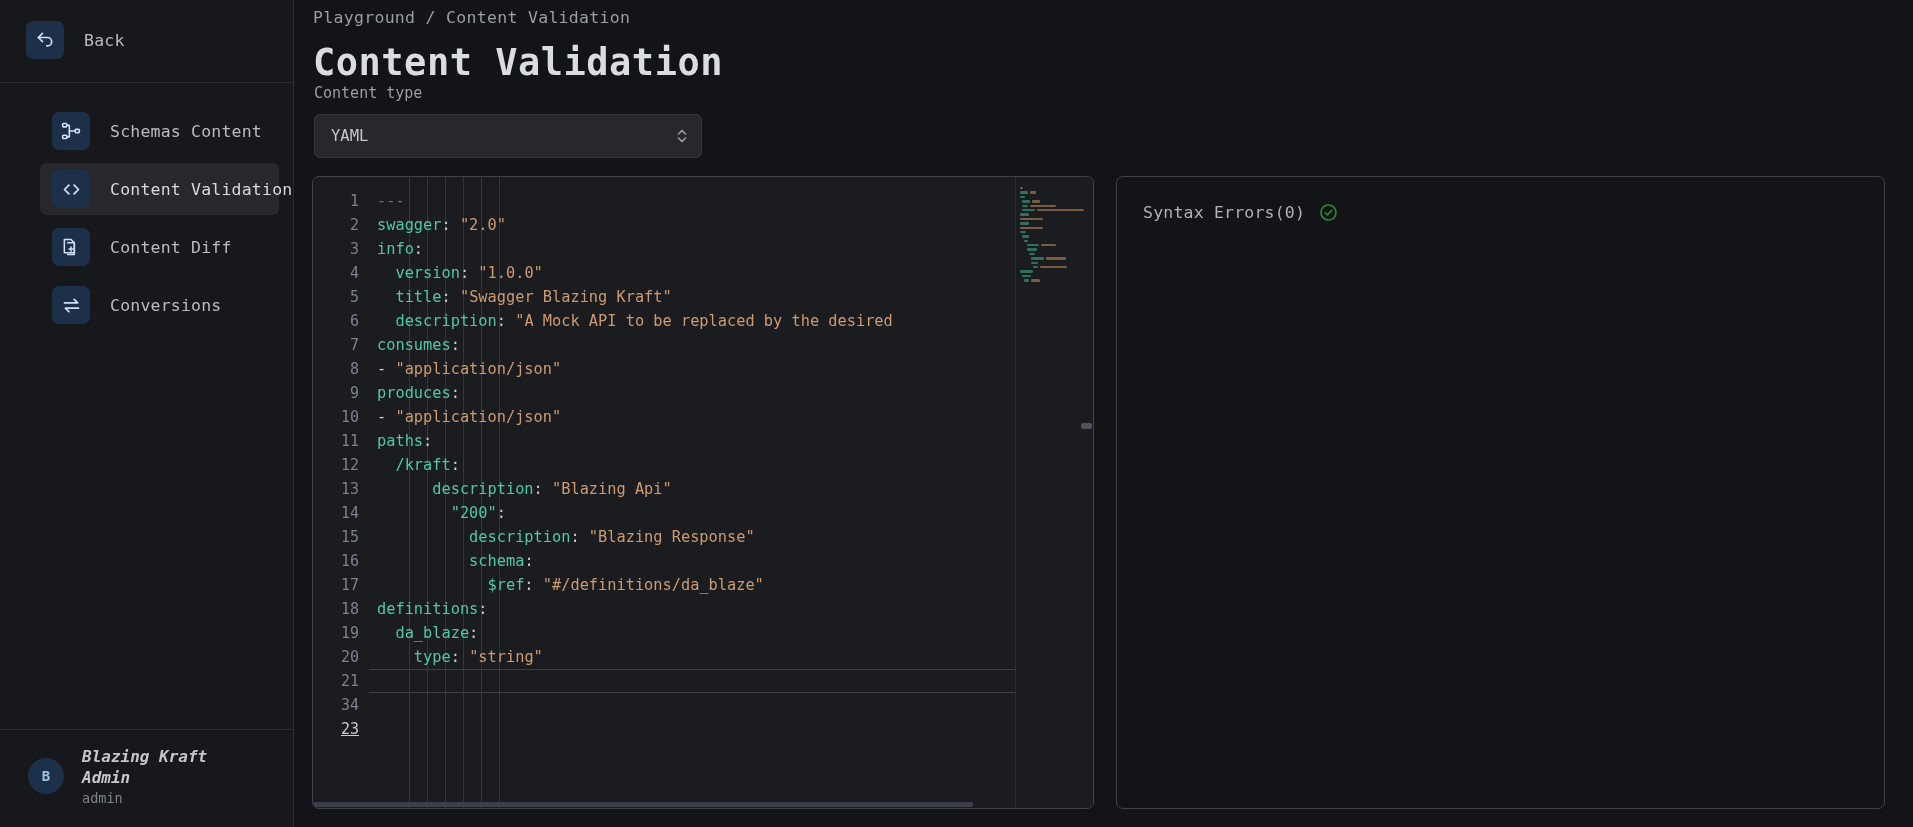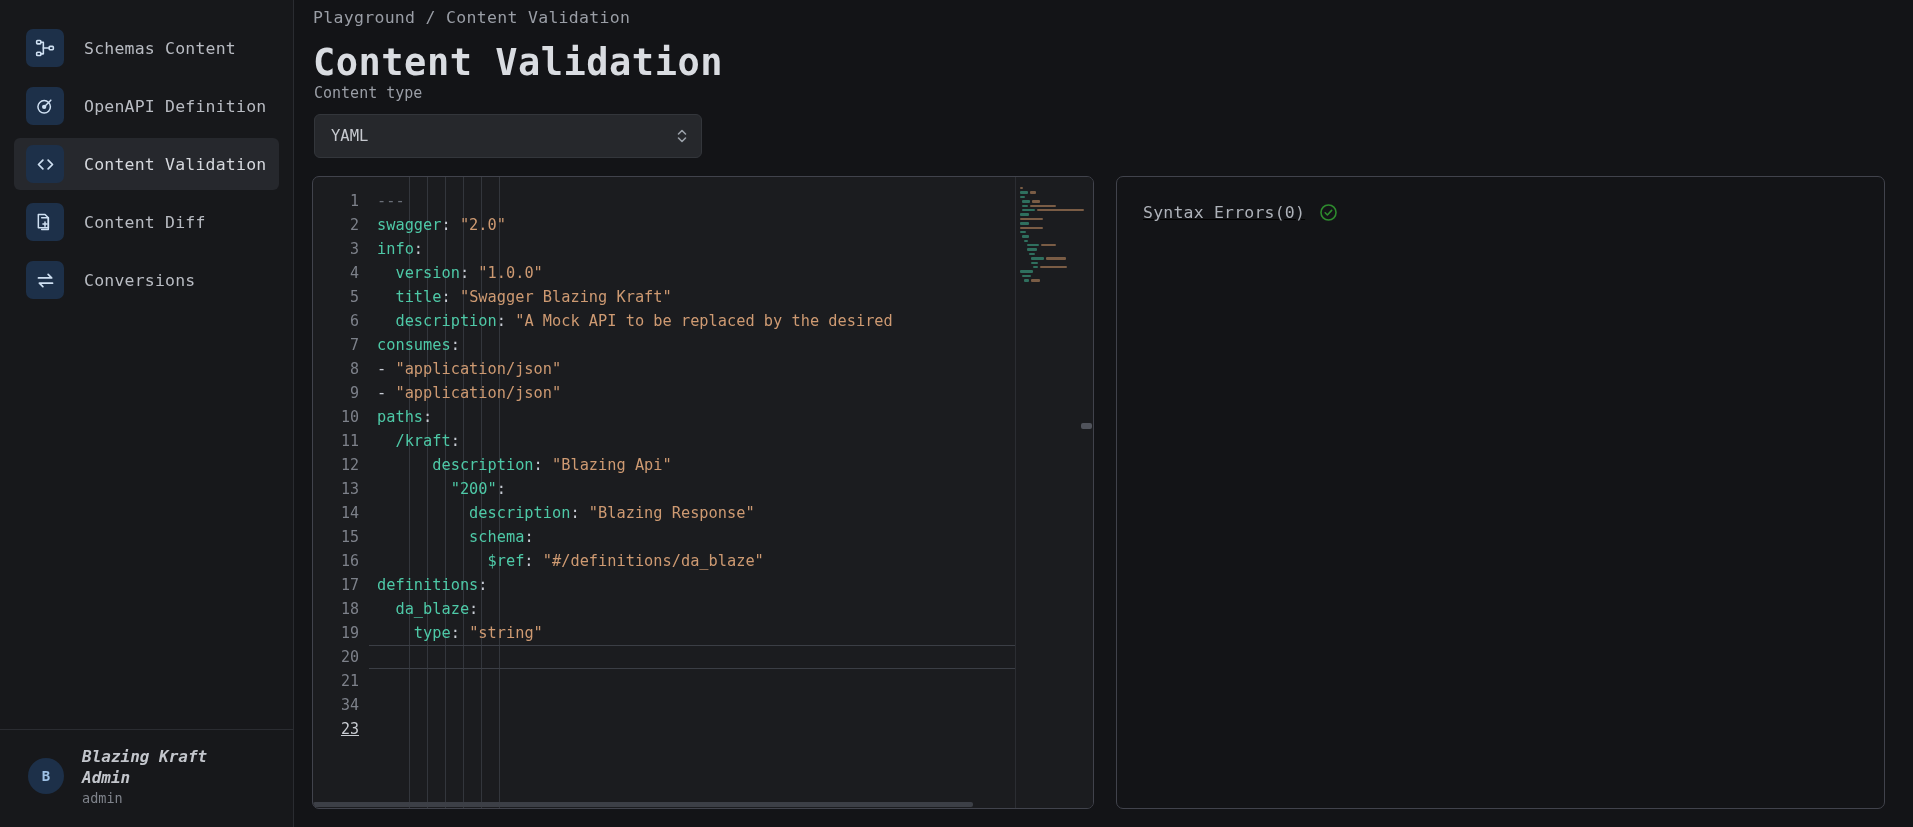--- a/index.html
+++ b/index.html
@@ -16,21 +16,21 @@
     width: 294px; height: 827px;
     background: #17181b;
     border-right: 1px solid #2a2c31;
     display: flex; flex-direction: column;
     flex: 0 0 294px;
   }
   .side-top {
     border-bottom: 1px solid #2a2c31;
     padding: 8px 0 10px 0;
   }
-  .side-mid { flex: 1 1 auto; padding-top: 16px; }
+  .side-mid { flex: 1 1 auto; padding-top: 16px; padding-left: 26px; }
   .side-bottom {
     border-top: 1px solid #2a2c31;
     padding: 16px 0 20px 0;
   }
   .nav-item {
     display: flex; align-items: center;
     gap: 20px;
     height: 52px;
     margin: 6px 14px;
     padding: 0 12px;
@@ -221,59 +221,60 @@
 
   
   .errors-panel {
     flex: 1 1 auto;
     background: #131417;
     border: 1px solid #41434c;
     border-radius: 7px;
     padding: 26px 26px;
   }
   .errors-head {
-    display: flex; align-items: flex-end; gap: 14px; text-decoration: underline;
+    display: flex; align-items: flex-end; gap: 14px;
   }
   .errors-title { font-size: 16.5px; color: #aeb2b9; letter-spacing: 0.2px; }
   .check-icon { display:flex; align-items:center; }
 </style>
 </head>
 <body>
 
 <div class="app">
 
   <nav class="sidebar">
+    <div class="side-top">
+      <div class="nav-item">
+        <span class="nav-icon">
+          <svg width="20" height="20" viewBox="0 0 24 24" fill="none" stroke="currentColor" stroke-width="2" stroke-linecap="round" stroke-linejoin="round">
+              <path d="M9 14l-5-5 5-5"></path>
+              <path d="M4 9h11a5 5 0 0 1 0 10h-1"></path>
+            </svg>
+        </span>
+        <span class="nav-label">Back</span>
+      </div>
+    </div>
 
     <div class="side-mid">
 
       <div class="nav-item">
         <span class="nav-icon">
           <svg width="20" height="20" viewBox="0 0 24 24" fill="none" stroke="currentColor" stroke-width="1.9" stroke-linecap="round" stroke-linejoin="round">
               <rect x="2" y="3" width="5" height="4" rx="1"></rect>
               <rect x="2" y="17" width="5" height="4" rx="1"></rect>
               <rect x="17" y="10" width="5" height="4" rx="1"></rect>
               <path d="M7 5h3v14H7"></path>
               <path d="M10 12h7"></path>
             </svg>
         </span>
         <span class="nav-label">Schemas Content</span>
       </div>
 
 
 
-      <div class="nav-item">
-        <span class="nav-icon">
-          <svg width="20" height="20" viewBox="0 0 24 24" fill="none" stroke="currentColor" stroke-width="1.8">
-              <circle cx="11" cy="13" r="7.5"></circle>
-              <circle cx="11" cy="13" r="2.6" fill="currentColor" stroke="none"></circle>
-              <path d="M13 11l6-6" stroke-linecap="round"></path>
-            </svg>
-        </span>
-        <span class="nav-label">OpenAPI Definition</span>
-      </div>
 
       <div class="nav-item active">
         <span class="nav-icon">
           <svg width="21" height="21" viewBox="0 0 24 24" fill="none" stroke="currentColor" stroke-width="2" stroke-linecap="round" stroke-linejoin="round">
               <path d="M9 7l-5 5 5 5"></path>
               <path d="M15 7l5 5-5 5"></path>
             </svg>
         </span>
         <span class="nav-label">Content Validation</span>
       </div>
@@ -364,20 +365,21 @@
             <div class="guide" style="left:112px"></div>
             <div class="guide" style="left:130px"></div>
           <div class="cl"><span class="d">---</span></div>
               <div class="cl"><span class="k">swagger</span><span class="p">:</span> <span class="s">"2.0"</span></div>
               <div class="cl"><span class="k">info</span><span class="p">:</span></div>
               <div class="cl">  <span class="k">version</span><span class="p">:</span> <span class="s">"1.0.0"</span></div>
               <div class="cl">  <span class="k">title</span><span class="p">:</span> <span class="s">"Swagger Blazing Kraft"</span></div>
               <div class="cl">  <span class="k">description</span><span class="p">:</span> <span class="s">"A Mock API to be replaced by the desired</span></div>
               <div class="cl"><span class="k">consumes</span><span class="p">:</span></div>
               <div class="cl"><span class="p">- </span><span class="s">"application/json"</span></div>
+              <div class="cl"><span class="k">produces</span><span class="p">:</span></div>
               <div class="cl"><span class="p">- </span><span class="s">"application/json"</span></div>
               <div class="cl"><span class="k">paths</span><span class="p">:</span></div>
               <div class="cl">  <span class="k">/kraft</span><span class="p">:</span></div>
               <div class="cl">      <span class="k">description</span><span class="p">:</span> <span class="s">"Blazing Api"</span></div>
               <div class="cl">        <span class="k">"200"</span><span class="p">:</span></div>
               <div class="cl">          <span class="k">description</span><span class="p">:</span> <span class="s">"Blazing Response"</span></div>
               <div class="cl">          <span class="k">schema</span><span class="p">:</span></div>
               <div class="cl">            <span class="k">$ref</span><span class="p">:</span> <span class="s">"#/definitions/da_blaze"</span></div>
               <div class="cl"><span class="k">definitions</span><span class="p">:</span></div>
               <div class="cl">  <span class="k">da_blaze</span><span class="p">:</span></div>

